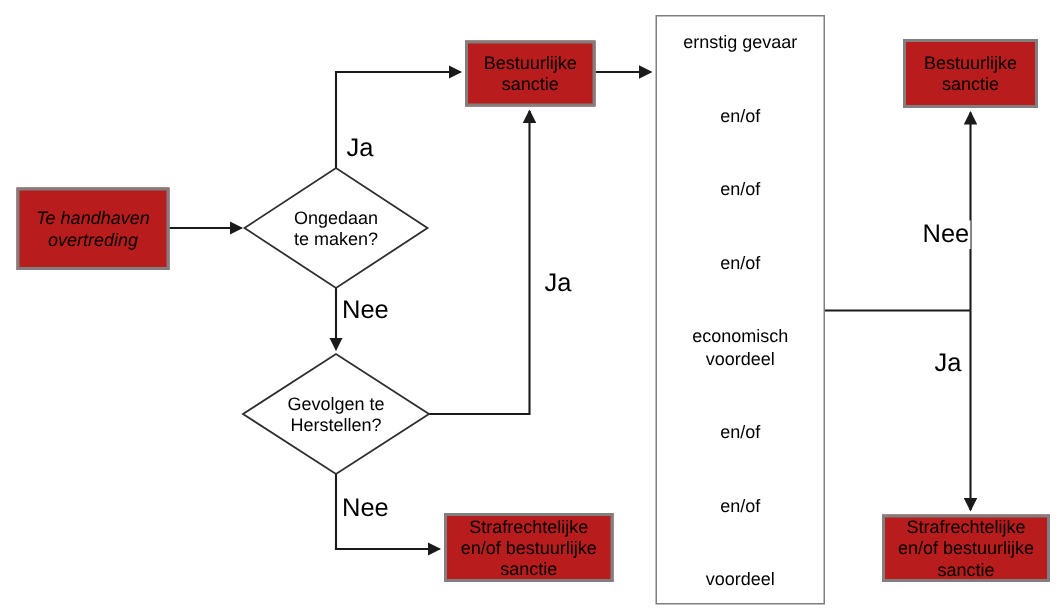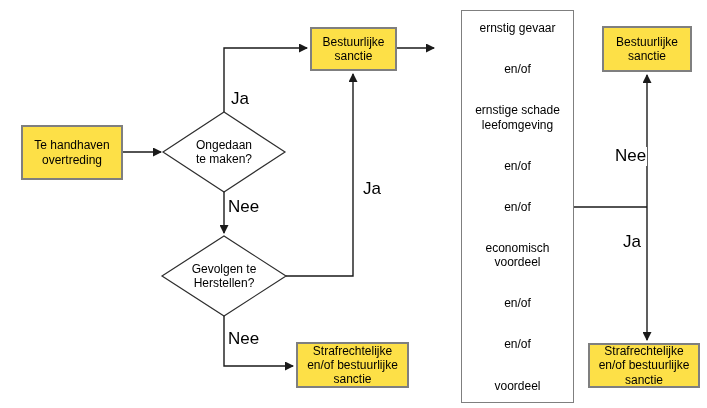--- a/index.html
+++ b/index.html
@@ -30,21 +30,21 @@
   }
   .diamond {
     fill: #ffffff;
     stroke: #2e2e2e;
     stroke-width: 1.2;
   }
   .box {
     position: absolute;
     box-sizing: border-box;
     border: 2px solid #7f7f7f;
-    background: #fde047;
+    background: #b91c1c;
     display: flex;
     align-items: center;
     justify-content: center;
     text-align: center;
     font-size: 12px;
     line-height: 1.18;
     white-space: pre-line;
   }
   .criteria-box {
     position: absolute;
@@ -52,21 +52,20 @@
     border: 1.5px solid #7f7f7f;
     background: #ffffff;
     display: flex;
     flex-direction: column;
     justify-content: space-between;
     align-items: center;
     text-align: center;
     font-size: 12px;
     line-height: 1.2;
     padding: 10px 3px 9px 3px;
-    margin-left: 24px;
   }
   .criteria-box .crit {
     white-space: pre-line;
   }
   .dlabel {
     position: absolute;
     width: 110px;
     text-align: center;
     font-size: 12px;
     line-height: 1.18;
@@ -107,42 +106,40 @@
     <line class="wire" x1="550" y1="207" x2="647" y2="207"></line>
 
     <line class="wire" x1="647" y1="207" x2="647" y2="75" marker-end="url(#arr)"></line>
 
     <line class="wire" x1="647" y1="207" x2="647" y2="340" marker-end="url(#arr)"></line>
 
     <polygon class="diamond" points="163,152 224,112 285,152 224,192"></polygon>
     <polygon class="diamond" points="162,276 224,236 286,276 224,316"></polygon>
   </svg>
 
-  <div class="box" style="left:21px; top:125px; width:102px; height:55px;">Te handhaven
+  <div class="box" style="left:11px; top:125px; width:102px; height:55px;font-style:italic;">Te handhaven
 overtreding</div>
 
   <div class="box" style="left:310px; top:27px; width:87px; height:44px;">Bestuurlijke
 sanctie</div>
 
   <div class="box" style="left:296px; top:342px; width:113px; height:46px;">Strafrechtelijke
 en/of bestuurlijke
 sanctie</div>
 
   <div class="box" style="left:602px; top:26px; width:90px; height:46px;">Bestuurlijke
 sanctie</div>
 
   <div class="box" style="left:588px; top:343px; width:112px; height:45px;">Strafrechtelijke
 en/of bestuurlijke
 sanctie</div>
 
   <div class="criteria-box" style="left:437px; top:10px; width:113px; height:393px;">
     <div class="crit">ernstig gevaar</div>
     <div class="crit">en/of</div>
-    <div class="crit">ernstige schade
-leefomgeving</div>
     <div class="crit">en/of</div>
     <div class="crit">en/of</div>
     <div class="crit">economisch
 voordeel</div>
     <div class="crit">en/of</div>
     <div class="crit">en/of</div>
     <div class="crit">voordeel</div>
   </div>
 
   <div class="dlabel" style="left:169px; top:262px;">Gevolgen te

